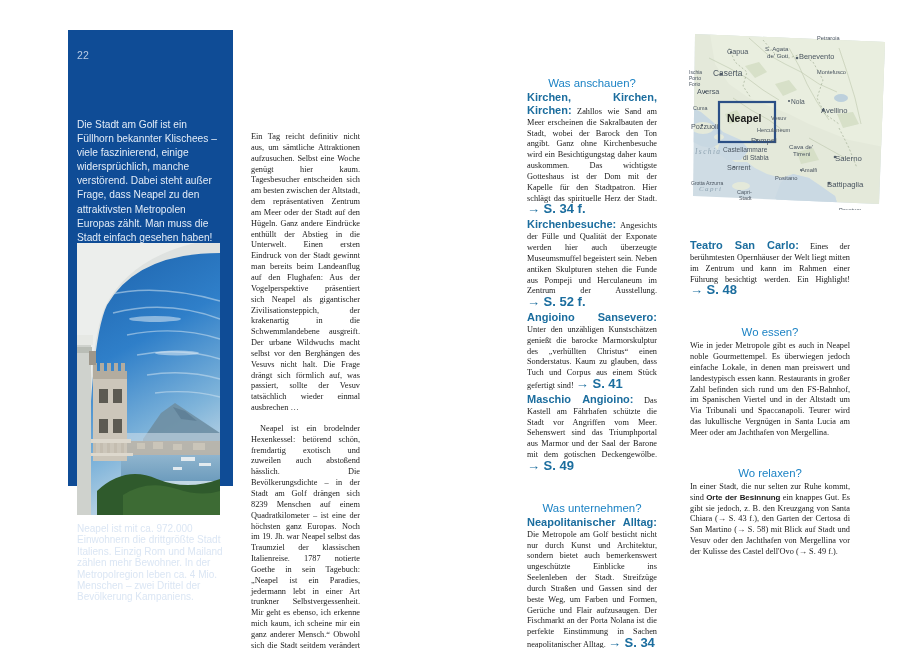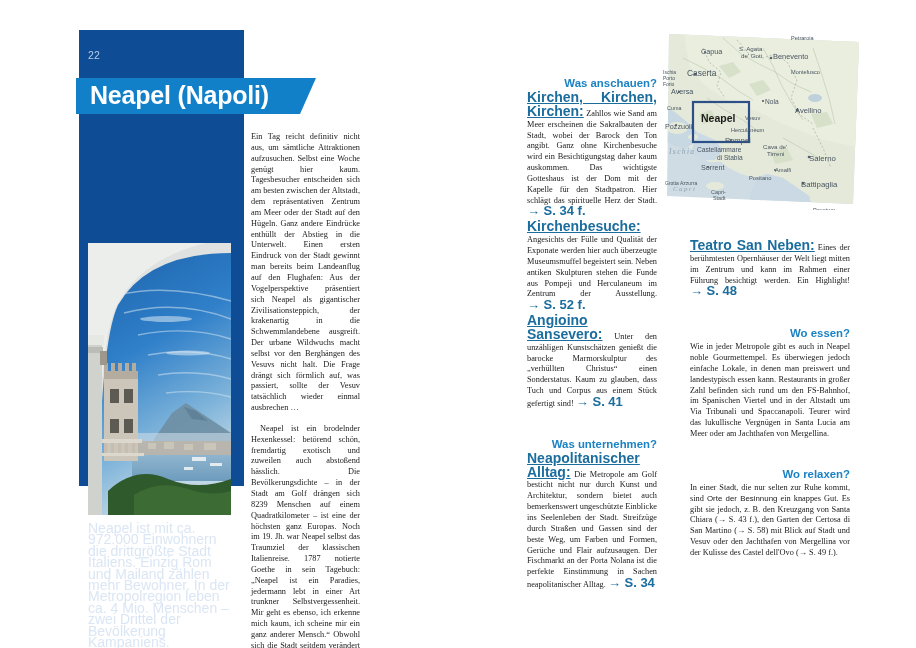--- a/index.html
+++ b/index.html
@@ -23,21 +23,20 @@
   }
 
   
   .left-panel {
     position: absolute;
     left: 68px;
     top: 30px;
     width: 165px;
     height: 456px;
     background: #0f4c96;
-    margin-left: 11px;
   }
   .page-number {
     position: absolute;
     left: 9px;
     top: 19px;
     font-size: 10.5px;
     color: #b9cce4;
     letter-spacing: 0.2px;
   }
   
@@ -79,21 +78,21 @@
     height: 272px;
     overflow: hidden;
     background: #2a6bb5;
   }
   .photo svg { display:block; }
   .photo-caption {
     position: absolute;
     left: 9px;
     top: 493px;
     width: 148px;
-    font-size: 14px;
+    font-size: 10px;
     line-height: 11.4px;
     color: #dbe6f4;
   }
 
   
   .body-col {
     position: absolute;
     left: 241px;
     top: 122px;
     width: 129px;
@@ -114,53 +113,52 @@
     line-height: 10.85px;
     color: #1a1a1a;
     text-align: justify;
   }
   .col-a { left: 527px; top: 76px; width: 130px; }
   .col-b { left: 690px; top: 240px; width: 160px; }
 
   .section-head {
     font-family: "Liberation Sans", sans-serif;
     font-size: 11.4px;
-    font-weight: bold;
+    font-weight: normal;
     color: #1b82c4;
     line-height: 14px;
     margin: 0 0 2px 0;
-    text-align: right;
+    text-align: center;
   }
   .section-head.spaced { margin-top: 27px; }
   .entry { margin: 0 0 2px 0; }
   .lead {
     font-family: "Liberation Sans", sans-serif;
     font-weight: bold;
-    font-size: 14px;
+    font-size: 11px;
     color: #1b6d9e;
-    text-decoration: underline;
   }
   .ref {
     font-family: "Liberation Sans", sans-serif;
     font-weight: bold;
     font-size: 13px;
     color: #1b6d9e;
     white-space: nowrap;
   }
   .bold-inline {
     font-family: "Liberation Sans", sans-serif;
-    font-weight: normal;
+    font-weight: bold;
     font-size: 7.9px;
     color: #1a1a1a;
   }
 
   
   .map-wrap {
     position: absolute;
-    left: 663px;
+    left: 689px;
     top: 28px;
     width: 200px;
     height: 182px;
   }
   .map-wrap svg { display: block; }
 </style>
 </head>
 <body>
 
 <div class="page">
@@ -273,20 +271,21 @@
       <g font-family="Liberation Serif, serif" fill="#8fa4b2" letter-spacing="1.4">
         <text x="6" y="126" font-size="7.4" font-style="italic">Ischia</text>
         <text x="10" y="163" font-size="7.0" font-style="italic">Capri</text>
       </g>
       <text x="38" y="94" font-family="Liberation Sans, sans-serif" font-size="10.5" font-weight="bold" fill="#1a1a1a">Neapel</text>
     </svg>
   </div>
 
   <div class="left-panel">
     <div class="page-number">22</div>
+    <div class="intro-text">Die Stadt am Golf ist ein Füllhorn bekannter Klischees – viele faszinierend, einige widersprüchlich, manche verstörend. Dabei steht außer Frage, dass Neapel zu den attraktivsten Metropolen Europas zählt. Man muss die Stadt einfach gesehen haben!</div>
 
     <div class="photo">
       <svg width="143" height="272" viewBox="0 0 143 272" xmlns="http://www.w3.org/2000/svg">
         <defs>
           <linearGradient id="sky" x1="0" y1="0" x2="0.3" y2="1">
             <stop offset="0%" stop-color="#1b5fa8"></stop>
             <stop offset="45%" stop-color="#2f7fc9"></stop>
             <stop offset="78%" stop-color="#7fb4da"></stop>
             <stop offset="100%" stop-color="#c3d8e6"></stop>
           </linearGradient>
@@ -371,23 +370,20 @@
             <rect x="44" y="200" width="3" height="10"></rect>
           </g>
           <rect x="14" y="210" width="42" height="3" fill="#ddd8cd"></rect>
         </g>
       </svg>
     </div>
 
     <div class="photo-caption">Neapel ist mit ca. 972.000 Einwohnern die drittgrößte Stadt Italiens. Einzig Rom und Mailand zählen mehr Bewohner. In der Metropolregion leben ca. 4 Mio. Menschen – zwei Drittel der Bevölkerung Kampaniens.</div>
   </div>
 
-  <div class="title-banner">
-    <div class="title-banner-text">Neapel (Napoli)</div>
-  </div>
 
   <div class="body-col">
     <p>Ein Tag reicht definitiv nicht aus, um sämtliche Attraktionen aufzusuchen. Selbst eine Woche genügt hier kaum. Tagesbesucher entscheiden sich am besten zwischen der Altstadt, dem repräsentativen Zentrum am Meer oder der Stadt auf den Hügeln. Ganz andere Eindrücke enthüllt der Abstieg in die Unterwelt. Einen ersten Eindruck von der Stadt gewinnt man bereits beim Landeanflug auf den Flughafen: Aus der Vogelperspektive präsentiert sich Neapel als gigantischer Zivilisationsteppich, der krakenartig in die Schwemmlandebene ausgreift. Der urbane Wildwuchs macht selbst vor den Berghängen des Vesuvs nicht halt. Die Frage drängt sich förmlich auf, was passiert, sollte der Vesuv tatsächlich wieder einmal ausbrechen …</p>
     <p>Neapel ist ein brodelnder Hexenkessel: betörend schön, fremdartig exotisch und zuweilen auch abstoßend hässlich. Die Bevölkerungsdichte – in der Stadt am Golf drängen sich 8239 Menschen auf einem Quadratkilometer – ist eine der höchsten ganz Europas. Noch im 19. Jh. war Neapel selbst das Traumziel der klassischen Italienreise. 1787 notierte Goethe in sein Tagebuch: „Neapel ist ein Paradies, jedermann lebt in einer Art trunkner Selbstvergessenheit. Mir geht es ebenso, ich erkenne mich kaum, ich scheine mir ein ganz anderer Mensch.“ Obwohl sich die Stadt seitdem verändert hat, teilen nicht wenige Reisende noch heute die widersprüchlichen Empfindungen des Dichters. Auf der einen Seite stehen der grassierende Verfall vieler Kulturgüter, Müllkrise, Camorra und staatlich-bürokratische Korruption. Auf der anderen Seite vermag kaum eine andere europäische Großstadt Reisende derart zu inspirieren wie Neapel.</p>
   </div>
 
   <div class="info-col col-a">
     <div class="section-head">Was anschauen?</div>
 
     <p class="entry">
@@ -395,31 +391,34 @@
     </p>
 
     <p class="entry">
       <span class="lead">Kirchenbesuche:</span><span> Angesichts der Fülle und Qualität der Exponate werden hier auch überzeugte Museumsmuffel begeistert sein. Neben antiken Skulpturen stehen die Funde aus Pompeji und Herculaneum im Zentrum der Ausstellung. </span><span class="ref">→ S. 52 f.</span>
     </p>
 
     <p class="entry">
       <span class="lead">Angioino Sansevero:</span><span> Unter den unzähligen Kunstschätzen genießt die barocke Marmorskulptur des „verhüllten Christus“ einen Sonderstatus. Kaum zu glauben, dass Tuch und Corpus aus einem Stück gefertigt sind! </span><span class="ref">→ S. 41</span>
     </p>
 
+    <p class="entry">
+      <span class="lead">Maschio Angioino:</span><span> Das Kastell am Fährhafen schützte die Stadt vor Angriffen vom Meer. Sehenswert sind das Triumphportal aus Marmor und der Saal der Barone mit dem gotischen Deckengewölbe. </span><span class="ref">→ S. 49</span>
+    </p>
 
     <div class="section-head spaced">Was unternehmen?</div>
 
     <p class="entry">
       <span class="lead">Neapolitanischer Alltag:</span><span> Die Metropole am Golf besticht nicht nur durch Kunst und Architektur, sondern bietet auch bemerkenswert ungeschützte Einblicke ins Seelenleben der Stadt. Streifzüge durch Straßen und Gassen sind der beste Weg, um Farben und Formen, Gerüche und Flair aufzusaugen. Der Fischmarkt an der Porta Nolana ist die perfekte Einstimmung in Sachen neapolitanischer Alltag. </span><span class="ref">→ S. 34</span>
     </p>
   </div>
 
   <div class="info-col col-b">
     <p class="entry">
-      <span class="lead">Teatro San Neben:</span><span> Eines der berühmtesten Opernhäuser der Welt liegt mitten im Zentrum und kann im Rahmen einer Führung besichtigt werden. Ein Highlight! </span><span class="ref">→ S. 48</span>
+      <span class="lead">Teatro San Carlo:</span><span> Eines der berühmtesten Opernhäuser der Welt liegt mitten im Zentrum und kann im Rahmen einer Führung besichtigt werden. Ein Highlight! </span><span class="ref">→ S. 48</span>
     </p>
 
     <div class="section-head spaced">Wo essen?</div>
     <p class="entry">Wie in jeder Metropole gibt es auch in Neapel noble Gourmettempel. Es überwiegen jedoch einfache Lokale, in denen man preiswert und landestypisch essen kann. Restaurants in großer Zahl befinden sich rund um den FS-Bahnhof, im Spanischen Viertel und in der Altstadt um Via Tribunali und Spaccanapoli. Teurer wird das lukullische Vergnügen in Santa Lucia am Meer oder am Jachthafen von Mergellina.</p>
 
     <div class="section-head spaced">Wo relaxen?</div>
     <p class="entry">
       <span>In einer Stadt, die nur selten zur Ruhe kommt, sind </span><span class="bold-inline">Orte der Besinnung</span><span> ein knappes Gut. Es gibt sie jedoch, z. B. den Kreuzgang von Santa Chiara (→ S. 43 f.), den Garten der Certosa di San Martino (→ S. 58) mit Blick auf Stadt und Vesuv oder den Jachthafen von Mergellina vor der Kulisse des Castel dell'Ovo (→ S. 49 f.).</span>
     </p>
   </div>

